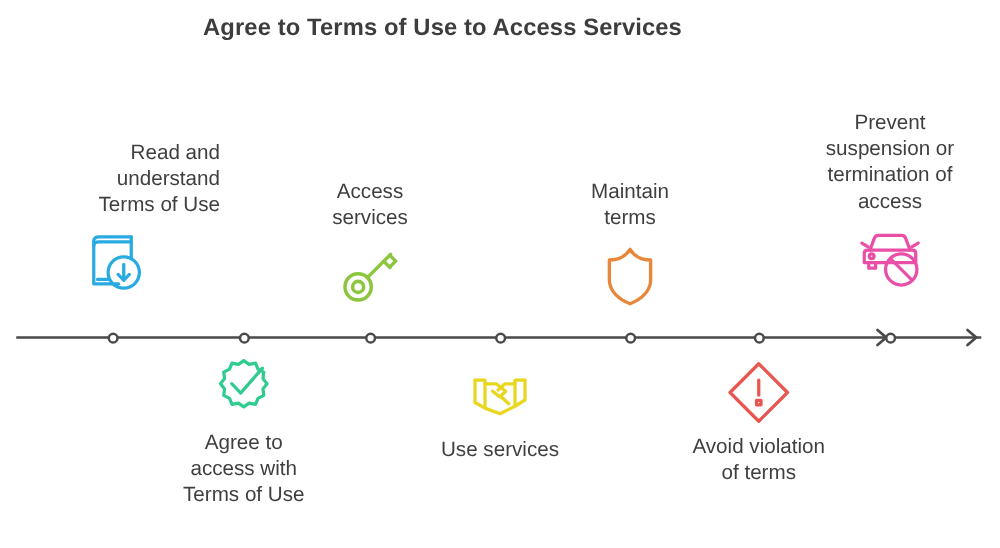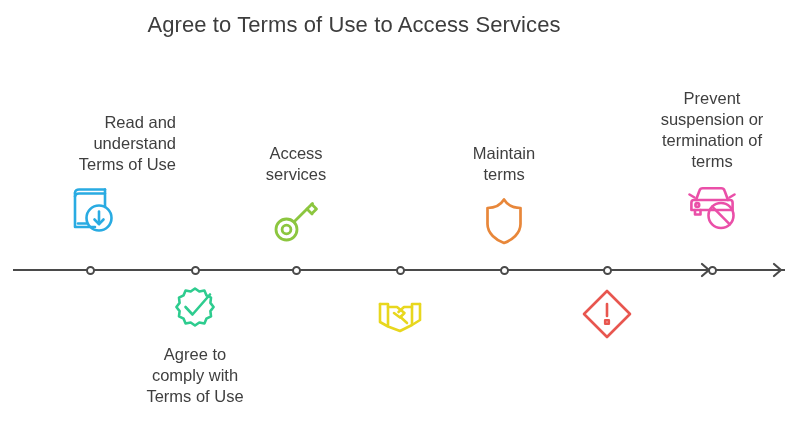--- a/index.html
+++ b/index.html
@@ -20,22 +20,22 @@
     left: 0; top: 0;
     width: 800px;
     height: 438px;
   }
   .title {
     position: absolute;
     left: 0;
     top: 12px;
     width: 708px;
     text-align: center;
-    font-size: 22px;
-    font-weight: 400;
+    font-size: 19px;
+    font-weight: 700;
     color: #3d3d3d;
     letter-spacing: 0.1px;
   }
   
   .axis-line {
     position: absolute;
     left: 13px;
     top: 269px;
     width: 772px;
     height: 2px;
@@ -146,21 +146,21 @@
       <span class="step-icon">
         <svg width="58" height="58" viewBox="0 0 58 58">
           <g fill="none" stroke="#2ecc8f" stroke-width="2.6" stroke-linecap="round" stroke-linejoin="round">
             <path d="M29 6.5 l4.3 3.0 l5.1 -1.0 l2.0 4.8 l4.6 2.4 l-0.6 5.2 l3.2 4.1 l-3.2 4.1 l0.6 5.2 l-4.6 2.4 l-2.0 4.8 l-5.1 -1.0 l-4.3 3.0 l-4.3 -3.0 l-5.1 1.0 l-2.0 -4.8 l-4.6 -2.4 l0.6 -5.2 l-3.2 -4.1 l3.2 -4.1 l-0.6 -5.2 l4.6 -2.4 l2.0 -4.8 l5.1 1.0 z"></path>
             <path d="M19.5 25 L26.5 32.5 L44 12.5"></path>
           </g>
         </svg>
       </span>
     </div>
     <div class="step-label">Agree to
-comply with
+access with
 Terms of Use</div>
   </div>
 
   <div class="step above" style="left:296px; top:143px;">
     <div class="step-label">Access
 services</div>
     <div class="step-icon-wrap icon-center">
       <span class="step-icon">
         <svg width="58" height="58" viewBox="0 0 58 58">
           <g fill="none" stroke="#8cc63f" stroke-width="2.8" stroke-linecap="round" stroke-linejoin="round">
@@ -183,20 +183,21 @@
             <path d="M9 16 L9 34 L17 38.5 L29 43 L41 37 L49 32 L49 16"></path>
             <path d="M9 16 L17 16 L17 37"></path>
             <path d="M49 16 L41 16 L41 36"></path>
             <path d="M17 19 L26 19 L33.5 25 L29 29.5 L23 25"></path>
             <path d="M41 19 L33 19 L27.5 24"></path>
             <path d="M29.5 29 L36 35"></path>
           </g>
         </svg>
       </span>
     </div>
+    <div class="step-label">Use services</div>
   </div>
 
   <div class="step above" style="left:504px; top:143px;">
     <div class="step-label">Maintain
 terms</div>
     <div class="step-icon-wrap icon-center">
       <span class="step-icon">
         <svg width="58" height="58" viewBox="0 0 58 58">
           <g fill="none" stroke="#e8873a" stroke-width="2.7" stroke-linecap="round" stroke-linejoin="round">
             <path d="M29 8.5 C25 15 18.5 17 12.5 17 L12.5 33 C12.5 42.5 21 49 29 52 C37 49 45.5 42.5 45.5 33 L45.5 17 C39.5 17 33 15 29 8.5 Z"></path>
@@ -211,27 +212,29 @@
       <span class="step-icon">
         <svg width="58" height="58" viewBox="0 0 58 58">
           <g fill="none" stroke="#e8564f" stroke-width="2.6" stroke-linecap="round" stroke-linejoin="round">
             <path d="M29 6 L52 29 L29 52 L6 29 Z"></path>
             <path d="M29 19 L29 31"></path>
             <rect x="27.2" y="35.2" width="3.6" height="3.6"></rect>
           </g>
         </svg>
       </span>
     </div>
+    <div class="step-label">Avoid violation
+of terms</div>
   </div>
 
   <div class="step above" style="left:712px; top:88px;">
     <div class="step-label">Prevent
 suspension or
 termination of
-terms</div>
+access</div>
     <div class="step-icon-wrap icon-center">
       <span class="step-icon">
         <svg width="58" height="58" viewBox="0 0 58 58">
           <g fill="none" stroke="#ea4fa8" stroke-width="2.6" stroke-linecap="round" stroke-linejoin="round">
             <path d="M13 22 L16.5 12.5 C17 11 18.3 10.3 19.8 10.3 L38.2 10.3 C39.7 10.3 41 11 41.5 12.5 L45 22"></path>
             <path d="M11 22 L47 22 C48.6 22 49.6 23.2 49.6 24.7 L49.6 32 L8.4 32 L8.4 24.7 C8.4 23.2 9.4 22 11 22 Z"></path>
             <path d="M12 32 L12 36.5 L17.5 36.5 L17.5 32"></path>
             <circle cx="14.3" cy="27" r="1.9"></circle>
             <path d="M6.5 16.5 L11.5 19.5"></path>
             <path d="M51.5 16.5 L46.5 19.5"></path>

